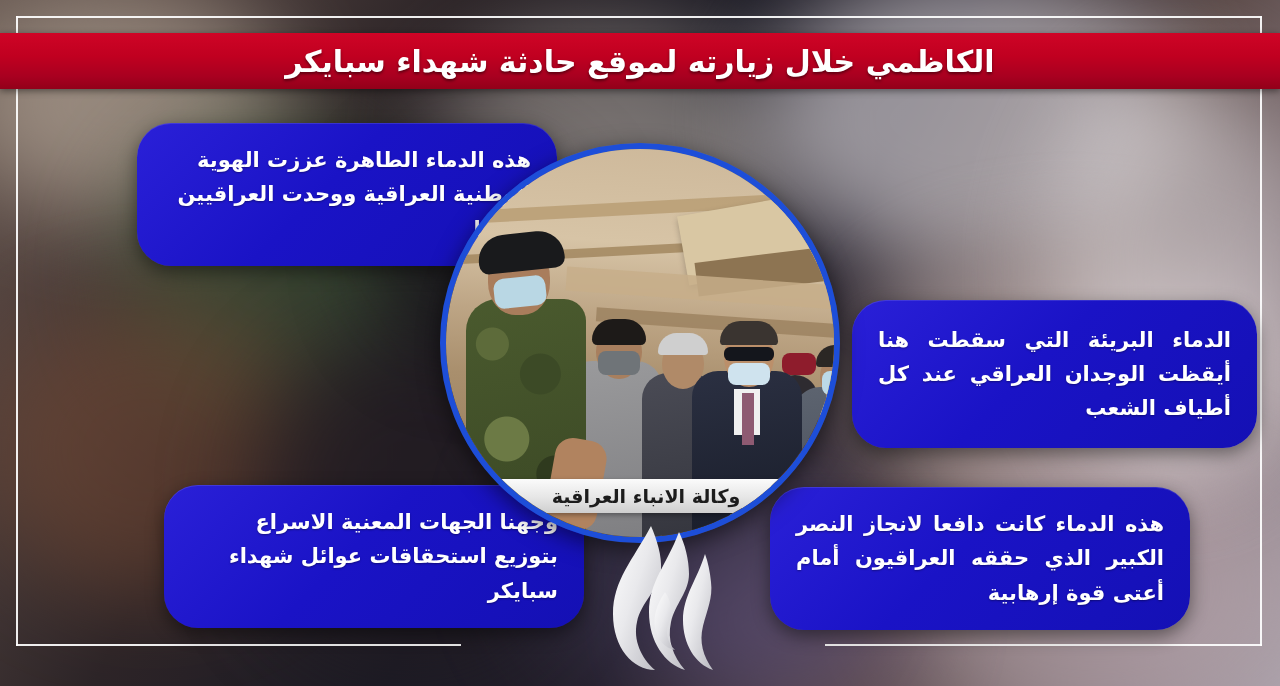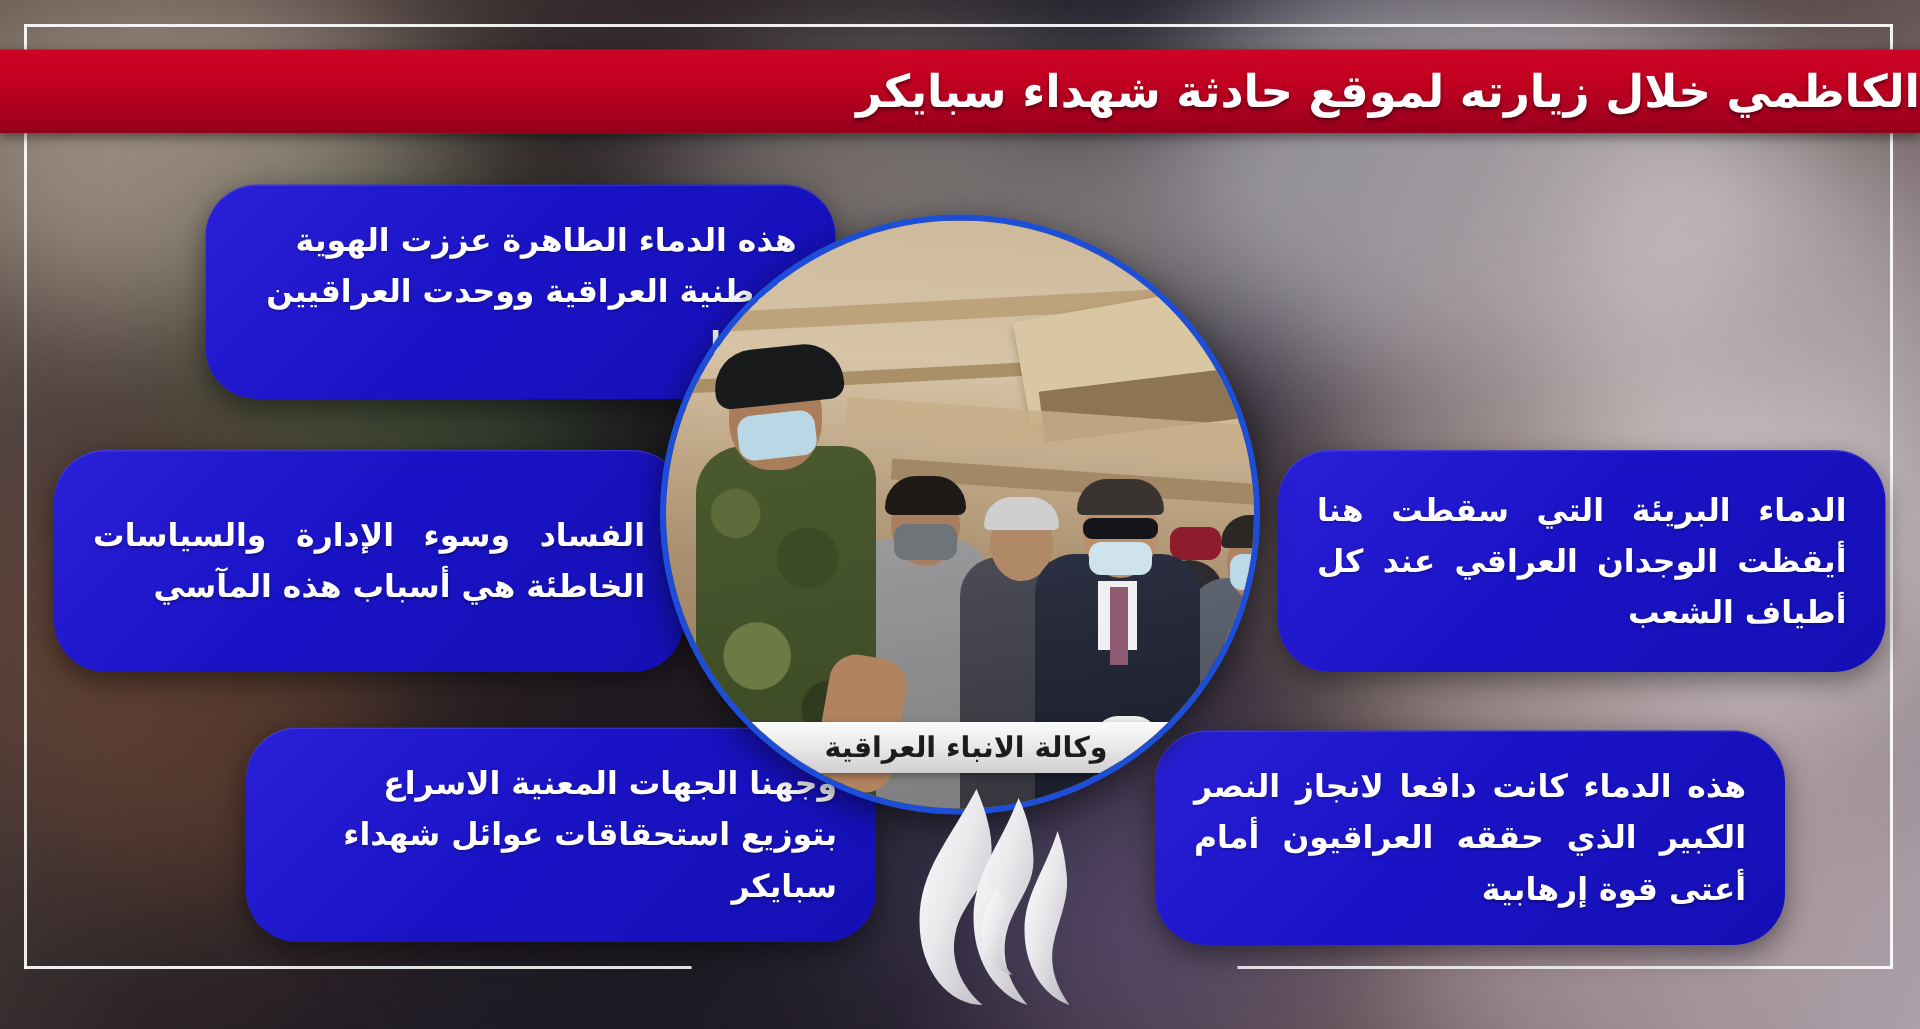--- a/index.html
+++ b/index.html
@@ -42,21 +42,21 @@
   .frame .left{left:0;top:0;bottom:0;width:2px;}
   .frame .right{right:0;top:0;bottom:0;width:2px;}
   .frame .bot-l{left:0;bottom:0;width:445px;height:2px;}
   .frame .bot-r{right:0;bottom:0;width:437px;height:2px;}
 
   
   .banner{
     position:absolute;left:0;right:0;top:33px;height:56px;
     background:linear-gradient(180deg,#cf0426 0%, #c00020 42%, #a80020 78%, #920019 100%);
     box-shadow:0 2px 7px rgba(0,0,0,.45);
-    display:flex;align-items:center;
+    display:flex;align-items:center;justify-content:center;
   }
   .banner h1{
     margin:0;color:#fff;font-size:30px;font-weight:700;letter-spacing:.3px;
     text-shadow:0 2px 3px rgba(0,0,0,.45);white-space:nowrap;
   }
 
   
   .bubble{
     position:absolute;border-radius:34px;
     background:linear-gradient(135deg,#2a20d8 0%, #1a13c6 45%, #1410b4 100%);
@@ -74,21 +74,21 @@
   #b-tr{left:737px; top:123px; width:420px; height:118px;}
   #b-ml{left:36px;  top:300px; width:420px; height:148px;}
   #b-mr{left:852px; top:300px; width:405px; height:148px;}
   #b-bl{left:164px; top:485px; width:420px; height:143px;}
   #b-br{left:770px; top:487px; width:420px; height:143px;}
 
   
   .photo-wrap{
     position:absolute;left:440px;top:143px;width:400px;height:400px;
     border-radius:50%;overflow:hidden;
-    border:4px solid #1d4ed8;box-sizing:border-box;
+    border:6px solid #1d4ed8;box-sizing:border-box;
     box-shadow:0 6px 22px rgba(0,0,0,.5);
   }
   .ph{position:absolute;}
   
   .ph-room{inset:0;background:
       linear-gradient(184deg,#cdb89a 0%, #d7c4a6 26%, #bda585 44%, #a98f6d 60%, #8e7555 100%);}
   .ph-beam{background:#b99d74;opacity:.85;}
   .beam1{left:-30px;top:52px;width:470px;height:13px;transform:rotate(-3deg);}
   .beam2{left:-30px;top:96px;width:470px;height:9px;transform:rotate(-3deg);background:#a2875f;}
   .beam3{left:120px;top:128px;width:300px;height:24px;transform:rotate(4deg);background:#c7ae89;}
@@ -194,23 +194,20 @@
 
   <div class="banner">
     <h1>الكاظمي خلال زيارته لموقع حادثة شهداء سبايكر</h1>
   </div>
 
   <div class="bubble" id="b-tl">
     <p>هذه الدماء الطاهرة عززت الهوية الوطنية العراقية ووحدت العراقيين جميعا</p>
   </div>
 
 
-  <div class="bubble just" id="b-ml">
-    <p>الفساد وسوء الإدارة والسياسات الخاطئة هي أسباب هذه المآسي</p>
-  </div>
 
   <div class="bubble just" id="b-mr">
     <p>الدماء البريئة التي سقطت هنا أيقظت الوجدان العراقي عند كل أطياف الشعب</p>
   </div>
 
   <div class="bubble" id="b-bl">
     <p>وجهنا الجهات المعنية الاسراع بتوزيع استحقاقات عوائل شهداء سبايكر</p>
   </div>
 
   <div class="bubble just" id="b-br">

